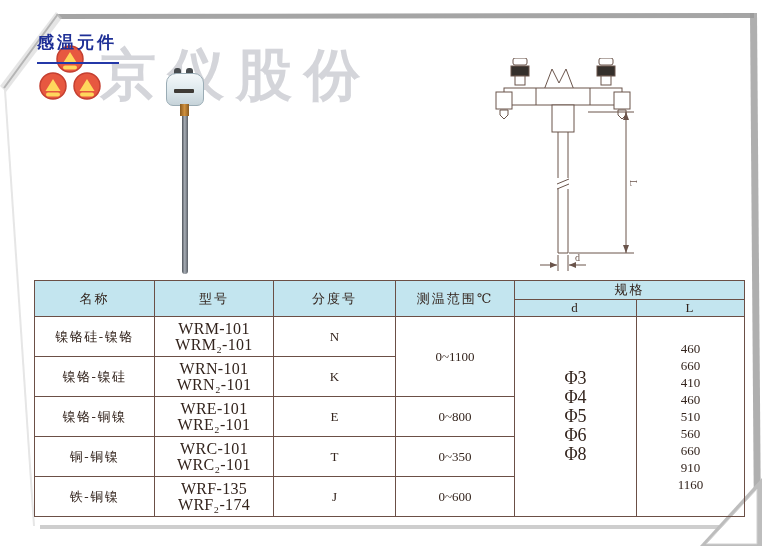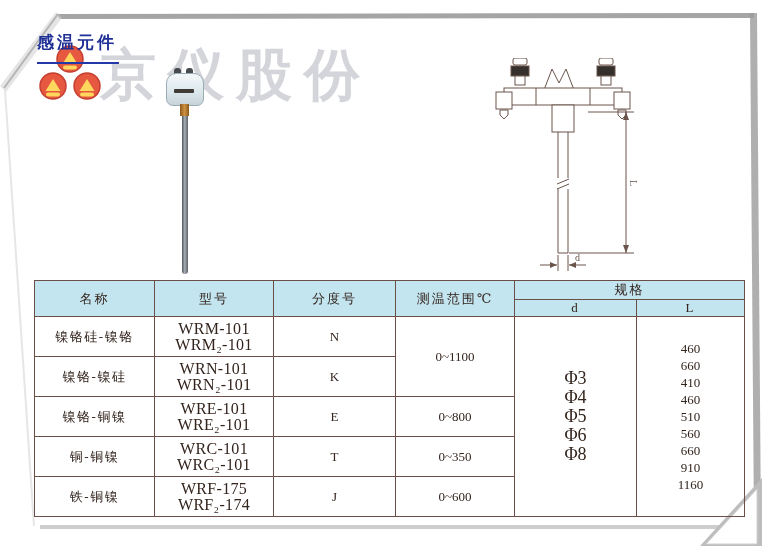--- a/index.html
+++ b/index.html
@@ -212,21 +212,21 @@
         <td>
           <div class="model-line">WRC-101</div>
           <div class="model-line">WRC₂-101</div>
         </td>
         <td>T</td>
         <td>0~350</td>
       </tr>
       <tr>
         <td class="zh">铁-铜镍</td>
         <td>
-          <div class="model-line">WRF-175</div>
+          <div class="model-line">WRF-135</div>
           <div class="model-line">WRF₂-174</div>
         </td>
         <td>J</td>
         <td>0~600</td>
       </tr>
     </tbody>
   </table>
 
 </div>
 

